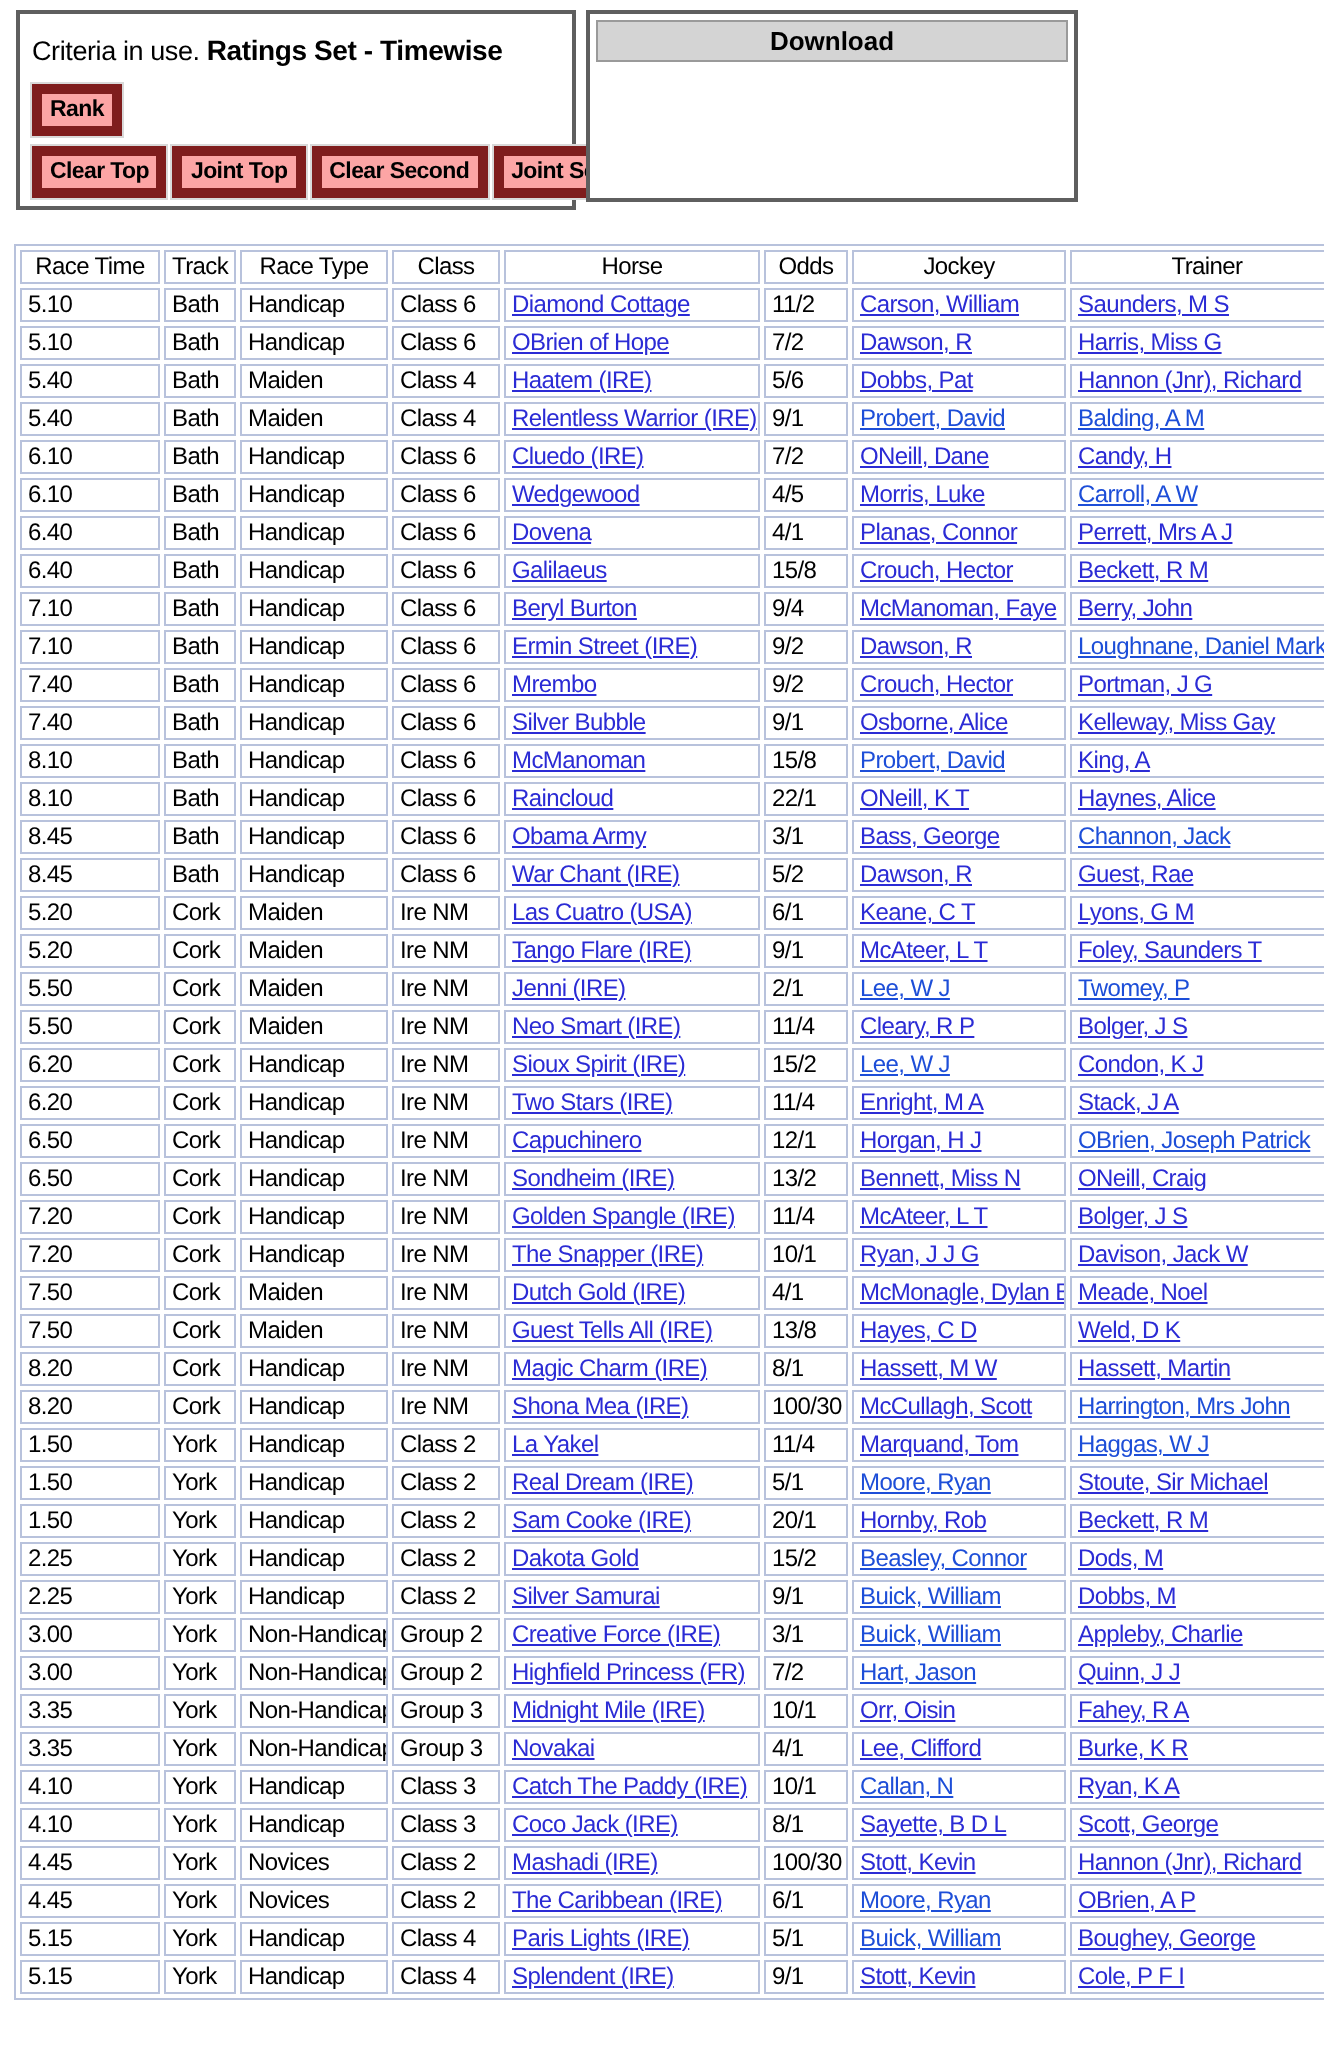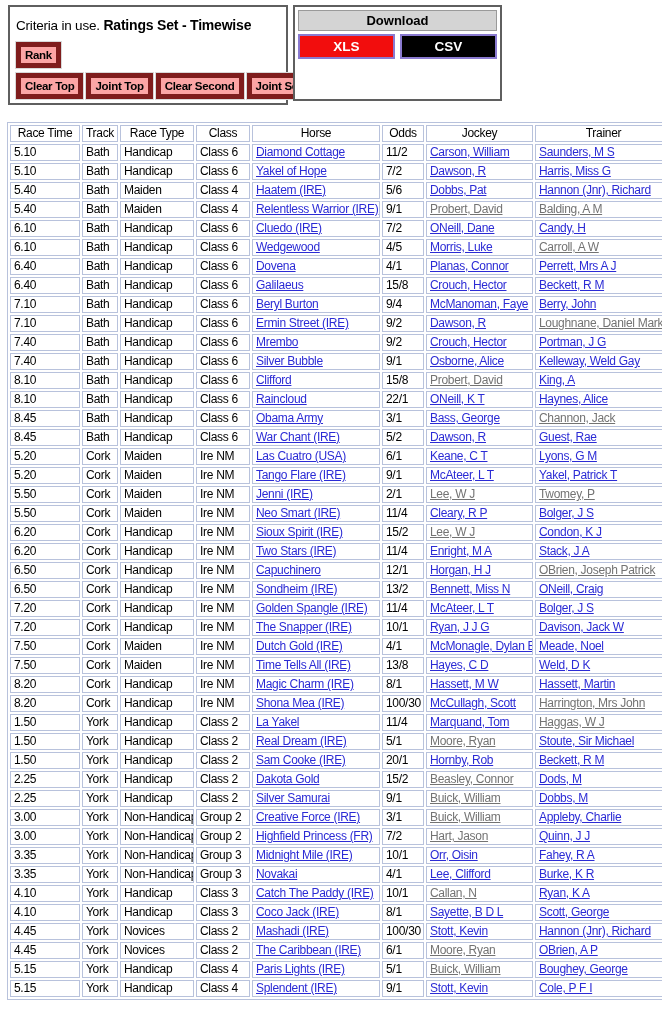--- a/index.html
+++ b/index.html
@@ -20,21 +20,21 @@
   .rank-row { margin-top:9px; }
   .btn-row { margin-top:5px; display:flex; gap:3px; }
   .btn {
     font-family:"Liberation Sans", sans-serif;
     font-size:11.5px; font-weight:bold; letter-spacing:-0.3px;
     background:#fca5a5; color:#000;
     border:5px solid #7f1d1d; box-shadow:0 0 0 1px #d9d9d9;
     padding:2px 4px; white-space:nowrap; cursor:pointer;
   }
   .download-box {
-    width:209px; height:96px; border:2px solid #5f5f5f;
+    width:246px; height:96px; border:2px solid #5f5f5f;
     padding:3px; background:#fff;
   }
   .dl-header {
     background:#d4d4d4; border:1px solid #9a9a9a;
     text-align:center; font-weight:bold; font-size:13px; padding:2px 0;
   }
   .dl-buttons { display:flex; gap:5px; margin-top:3px; }
   .dl-btn {
     flex:1; text-align:center; font-weight:bold; font-size:13.5px;
     color:#fff; border:2px solid #8a7ad0; padding:3px 0; cursor:pointer;
@@ -50,45 +50,41 @@
   }
   table.races th, table.races td {
     border:1px solid #b8c2dc; padding:1px 3px;
     font-size:12px; line-height:13px; letter-spacing:-0.3px;
     white-space:nowrap; overflow:hidden; text-align:left; height:17px;
   }
   table.races th { font-weight:normal; text-align:center; }
   a.lnk {
     color:#2b2bd5; text-decoration:underline; cursor:pointer;
   }
-  a.lnk.visited { color:#737373; }
+  a.lnk.visited { color:#1d4ed8; }
 </style>
 </head>
 <body>
 
 <div class="top">
   <div class="criteria-box">
     <div class="criteria-text"><span>Criteria in use. </span><b>Ratings Set - Timewise</b></div>
     <div class="rank-row">
       <button class="btn">Rank</button>
     </div>
     <div class="btn-row">
       <button class="btn">Clear Top</button>
       <button class="btn">Joint Top</button>
       <button class="btn">Clear Second</button>
       <button class="btn">Joint Second</button>
     </div>
   </div>
 
   <div class="download-box">
     <div class="dl-header">Download</div>
-    <div class="dl-buttons">
-      <div class="dl-btn xls">XLS</div>
-      <div class="dl-btn csv">CSV</div>
-    </div>
   </div>
 </div>
 
 <table class="races">
   <colgroup>
     <col style="width:70px">
       <col style="width:36px">
       <col style="width:74px">
       <col style="width:54px">
     <col style="width:128px">
@@ -117,21 +113,21 @@
         <td><a class="lnk">Diamond Cottage</a></td>
         <td>11/2</td>
         <td><a class="lnk">Carson, William</a></td>
         <td><a class="lnk">Saunders, M S</a></td>
       </tr>
       <tr>
         <td>5.10</td>
         <td>Bath</td>
         <td>Handicap</td>
         <td>Class 6</td>
-        <td><a class="lnk">Yakel of Hope</a></td>
+        <td><a class="lnk">OBrien of Hope</a></td>
         <td>7/2</td>
         <td><a class="lnk">Dawson, R</a></td>
         <td><a class="lnk">Harris, Miss G</a></td>
       </tr>
       <tr>
         <td>5.40</td>
         <td>Bath</td>
         <td>Maiden</td>
         <td>Class 4</td>
         <td><a class="lnk">Haatem (IRE)</a></td>
@@ -220,28 +216,28 @@
         <td><a class="lnk">Portman, J G</a></td>
       </tr>
       <tr>
         <td>7.40</td>
         <td>Bath</td>
         <td>Handicap</td>
         <td>Class 6</td>
         <td><a class="lnk">Silver Bubble</a></td>
         <td>9/1</td>
         <td><a class="lnk">Osborne, Alice</a></td>
-        <td><a class="lnk">Kelleway, Weld Gay</a></td>
+        <td><a class="lnk">Kelleway, Miss Gay</a></td>
       </tr>
       <tr>
         <td>8.10</td>
         <td>Bath</td>
         <td>Handicap</td>
         <td>Class 6</td>
-        <td><a class="lnk">Clifford</a></td>
+        <td><a class="lnk">McManoman</a></td>
         <td>15/8</td>
         <td><a class="lnk visited">Probert, David</a></td>
         <td><a class="lnk">King, A</a></td>
       </tr>
       <tr>
         <td>8.10</td>
         <td>Bath</td>
         <td>Handicap</td>
         <td>Class 6</td>
         <td><a class="lnk">Raincloud</a></td>
@@ -280,21 +276,21 @@
         <td><a class="lnk">Lyons, G M</a></td>
       </tr>
       <tr>
         <td>5.20</td>
         <td>Cork</td>
         <td>Maiden</td>
         <td>Ire NM</td>
         <td><a class="lnk">Tango Flare (IRE)</a></td>
         <td>9/1</td>
         <td><a class="lnk">McAteer, L T</a></td>
-        <td><a class="lnk">Yakel, Patrick T</a></td>
+        <td><a class="lnk">Foley, Saunders T</a></td>
       </tr>
       <tr>
         <td>5.50</td>
         <td>Cork</td>
         <td>Maiden</td>
         <td>Ire NM</td>
         <td><a class="lnk">Jenni (IRE)</a></td>
         <td>2/1</td>
         <td><a class="lnk visited">Lee, W J</a></td>
         <td><a class="lnk visited">Twomey, P</a></td>
@@ -377,21 +373,21 @@
         <td><a class="lnk">Dutch Gold (IRE)</a></td>
         <td>4/1</td>
         <td><a class="lnk">McMonagle, Dylan B</a></td>
         <td><a class="lnk">Meade, Noel</a></td>
       </tr>
       <tr>
         <td>7.50</td>
         <td>Cork</td>
         <td>Maiden</td>
         <td>Ire NM</td>
-        <td><a class="lnk">Time Tells All (IRE)</a></td>
+        <td><a class="lnk">Guest Tells All (IRE)</a></td>
         <td>13/8</td>
         <td><a class="lnk">Hayes, C D</a></td>
         <td><a class="lnk">Weld, D K</a></td>
       </tr>
       <tr>
         <td>8.20</td>
         <td>Cork</td>
         <td>Handicap</td>
         <td>Ire NM</td>
         <td><a class="lnk">Magic Charm (IRE)</a></td>

